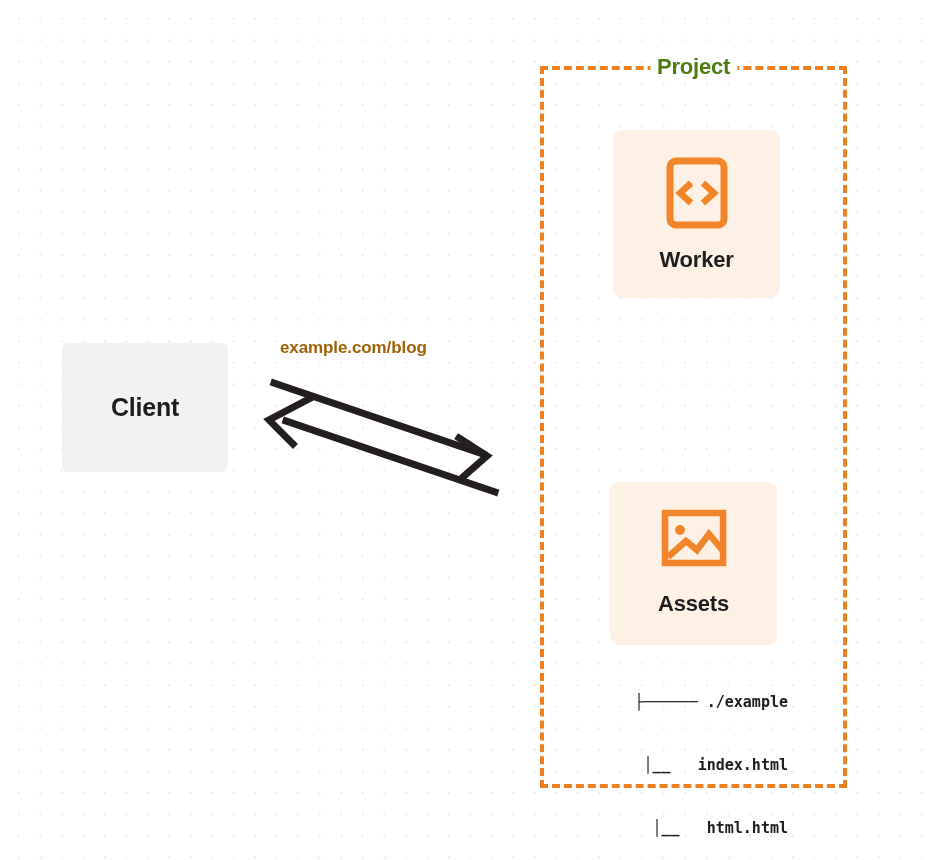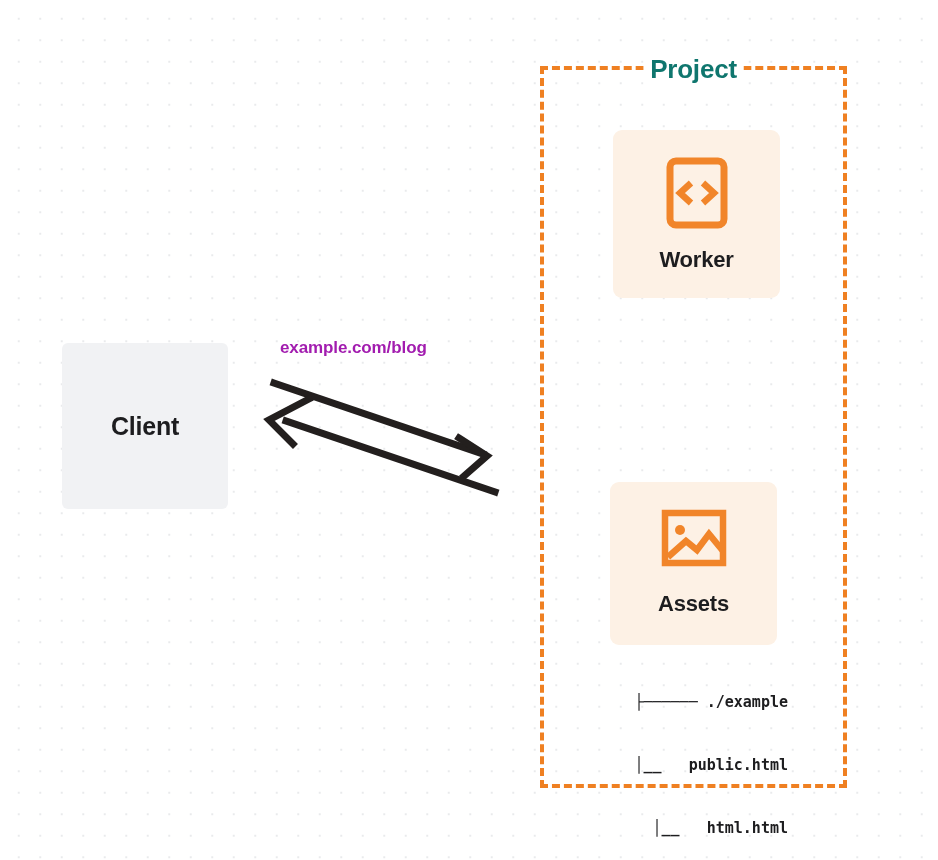--- a/index.html
+++ b/index.html
@@ -25,42 +25,42 @@
     width: 938px;
     height: 860px;
   }
 
   
   .client-node {
     position: absolute;
     left: 62px;
     top: 343px;
     width: 166px;
-    height: 166px;
+    height: 129px;
     background: #f1f2f4;
     border-radius: 6px;
     display: flex;
     align-items: center;
     justify-content: center;
   }
   .client-label {
     font-size: 25px;
     font-weight: bold;
     color: #1d1d1f;
     letter-spacing: -0.2px;
   }
 
   
   .edge-label {
     position: absolute;
     left: 280px;
     top: 338px;
     font-size: 17px;
     font-weight: bold;
-    color: #a21caf;
+    color: #a16207;
     letter-spacing: -0.1px;
     white-space: nowrap;
   }
 
   
   .arrows {
     position: absolute;
     left: 0;
     top: 0;
     width: 938px;
@@ -78,23 +78,23 @@
     box-sizing: border-box;
     border: 4px dashed #ef8022;
   }
   .project-title {
     position: absolute;
     left: 50%;
     top: -16px;
     transform: translateX(-50%);
     background: #ffffff;
     padding: 0 7px;
-    font-size: 26px;
-    font-weight: bold;
-    color: #0f766e;
+    font-size: 22px;
+    font-weight: bold;
+    color: #4d7c0f;
     letter-spacing: -0.2px;
     white-space: nowrap;
   }
 
   
   .service-node {
     position: absolute;
     width: 167px;
     background: #fdf1e5;
     border-radius: 9px;
@@ -192,18 +192,18 @@
     <svg class="node-icon" viewBox="0 0 62 72">
       <rect x="4" y="4" width="54" height="64" rx="6" ry="6" fill="none" stroke="#f1852a" stroke-width="7"></rect>
       <polyline points="25,26 14,36 25,46" fill="none" stroke="#f1852a" stroke-width="6.5" stroke-linecap="butt" stroke-linejoin="miter"></polyline>
       <polyline points="37,26 48,36 37,46" fill="none" stroke="#f1852a" stroke-width="6.5" stroke-linecap="butt" stroke-linejoin="miter"></polyline>
     </svg>
     <span class="node-label worker-label">Worker</span>
   </div>
 
   <div class="file-tree">
     <span class="file-tree-row"><span>├────── ./example</span></span>
-    <span class="file-tree-row"><span>   │__   public.html</span></span>
+    <span class="file-tree-row"><span>   │__   index.html</span></span>
     <span class="file-tree-row"><span>   │__   html.html</span></span>
     
   </div>
 
 </div>
 
 </body></html>

